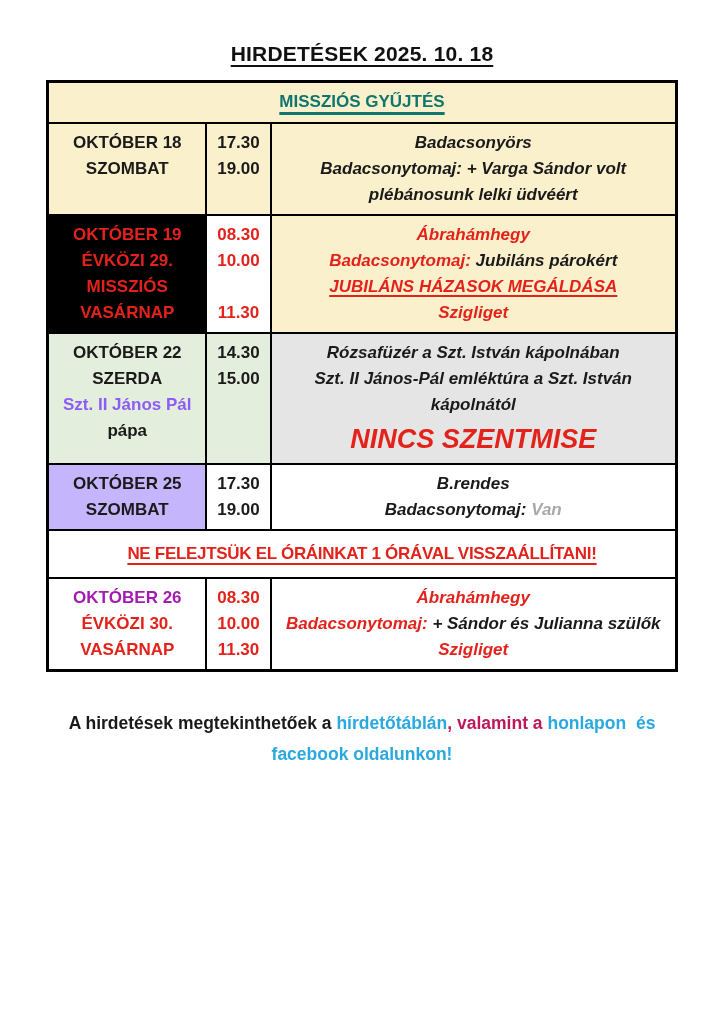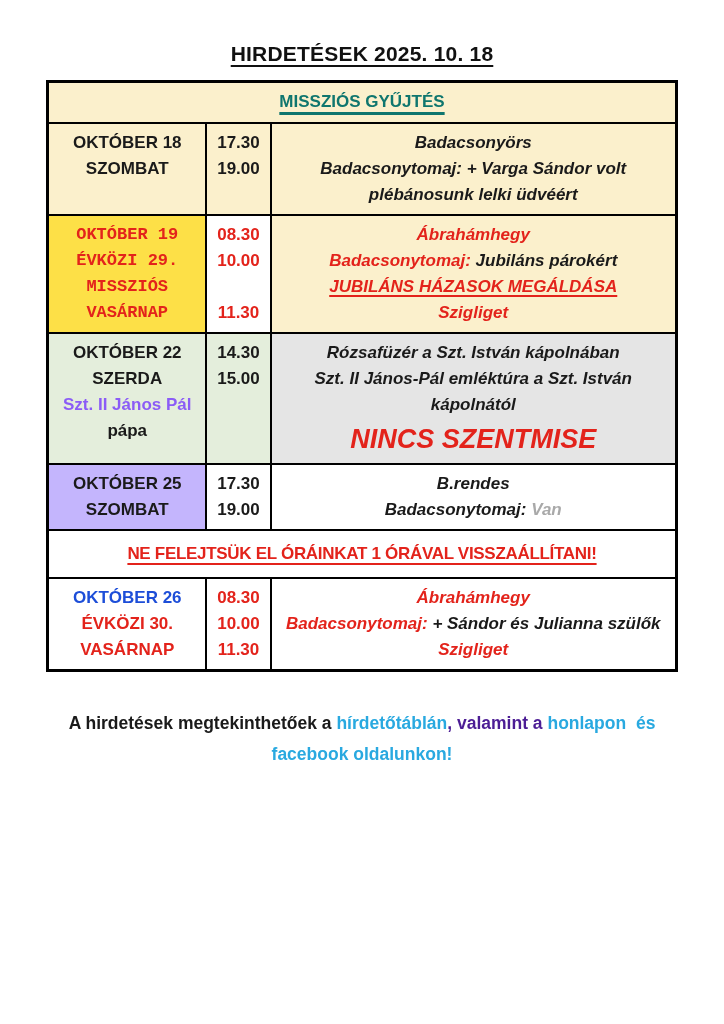--- a/index.html
+++ b/index.html
@@ -105,21 +105,21 @@
             <div class="line" style="color: rgb(26, 26, 26);">17.30</div>
             <div class="line" style="color: rgb(26, 26, 26);">19.00</div>
           </td>
           <td class="content-cell" style="background: rgb(251, 240, 204);">
             <div class="line"><span style="color: rgb(26, 26, 26);">Badacsonyörs</span></div>
             <div class="line"><span style="color: rgb(26, 26, 26);">Badacsonytomaj: + Varga Sándor volt</span></div>
             <div class="line"><span style="color: rgb(26, 26, 26);">plébánosunk lelki üdvéért</span></div>
           </td>
         </tr>
         <tr>
-          <td class="date-cell" style="background: #fde047; font-family: Liberation Mono, monospace;">
+          <td class="date-cell" style="background: #000000;">
             <div class="line" style="color: rgb(227, 35, 27);">OKTÓBER 19</div>
             <div class="line" style="color: rgb(227, 35, 27);">ÉVKÖZI 29.</div>
             <div class="line" style="color: rgb(227, 35, 27);">MISSZIÓS</div>
             <div class="line" style="color: rgb(227, 35, 27);">VASÁRNAP</div>
           </td>
           <td class="time-cell" style="background: rgb(255, 255, 255);">
             <div class="line" style="color: rgb(227, 35, 27);">08.30</div>
             <div class="line" style="color: rgb(227, 35, 27);">10.00</div>
             <div class="line" style="color: rgb(227, 35, 27);">&nbsp;</div>
             <div class="line" style="color: rgb(227, 35, 27);">11.30</div>
@@ -161,35 +161,35 @@
           <td class="content-cell" style="background: rgb(255, 255, 255);">
             <div class="line"><span style="color: rgb(26, 26, 26);">B.rendes</span></div>
             <div class="line"><span style="color: rgb(26, 26, 26);">Badacsonytomaj: </span><span style="color: rgb(169, 169, 169);">Van</span></div>
           </td>
         </tr>
         <tr>
           <td colspan="3" class="banner-cell" style="color: rgb(227, 35, 27); background: rgb(255, 255, 255);">NE FELEJTSÜK EL ÓRÁINKAT 1 ÓRÁVAL VISSZAÁLLÍTANI!</td>
         </tr>
         <tr>
           <td class="date-cell" style="background: rgb(255, 255, 255);">
-            <div class="line" style="color: #1d4ed8;">OKTÓBER 26</div>
+            <div class="line" style="color: #a21caf;">OKTÓBER 26</div>
             <div class="line" style="color: rgb(227, 35, 27);">ÉVKÖZI 30.</div>
             <div class="line" style="color: rgb(227, 35, 27);">VASÁRNAP</div>
           </td>
           <td class="time-cell" style="background: rgb(255, 255, 255);">
             <div class="line" style="color: rgb(227, 35, 27);">08.30</div>
             <div class="line" style="color: rgb(227, 35, 27);">10.00</div>
             <div class="line" style="color: rgb(227, 35, 27);">11.30</div>
           </td>
           <td class="content-cell" style="background: rgb(255, 255, 255);">
             <div class="line"><span style="color: rgb(227, 35, 27);">Ábrahámhegy</span></div>
             <div class="line"><span style="color: rgb(227, 35, 27);">Badacsonytomaj: </span><span style="color: rgb(26, 26, 26);">+ Sándor és Julianna szülők</span></div>
             <div class="line"><span style="color: rgb(227, 35, 27);">Szigliget</span></div>
           </td>
         </tr>
       </tbody>
   </table>
 
   <div class="footer">
-    <p class="footer-line2" id="footer-line2"><span style="color: rgb(26, 26, 26);">A hirdetések megtekinthetőek a </span><span style="color: rgb(41, 169, 224);">hírdetőtáblán</span><span style="color: #4c1d95;">, valamint a </span><span style="color: rgb(41, 169, 224);">honlapon  és</span><br><span style="color: rgb(41, 169, 224);">facebook oldalunkon!</span></p>
+    <p class="footer-line2" id="footer-line2"><span style="color: rgb(26, 26, 26);">A hirdetések megtekinthetőek a </span><span style="color: rgb(41, 169, 224);">hírdetőtáblán</span><span style="color: #be185d;">, valamint a </span><span style="color: rgb(41, 169, 224);">honlapon  és</span><br><span style="color: rgb(41, 169, 224);">facebook oldalunkon!</span></p>
   </div>
 
 </div>
 
 </body></html>

